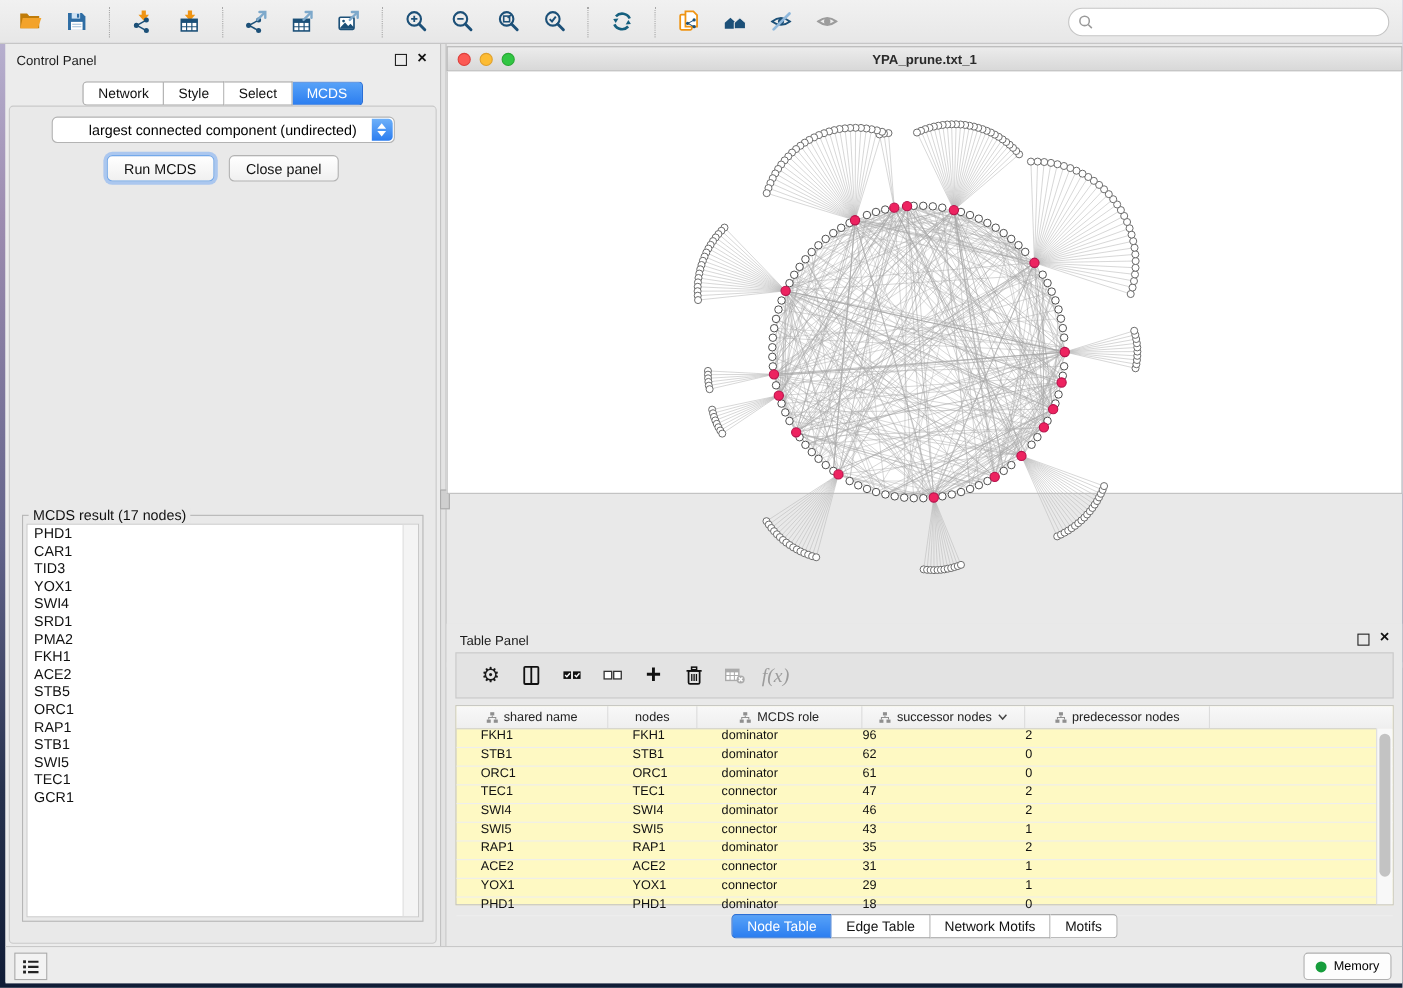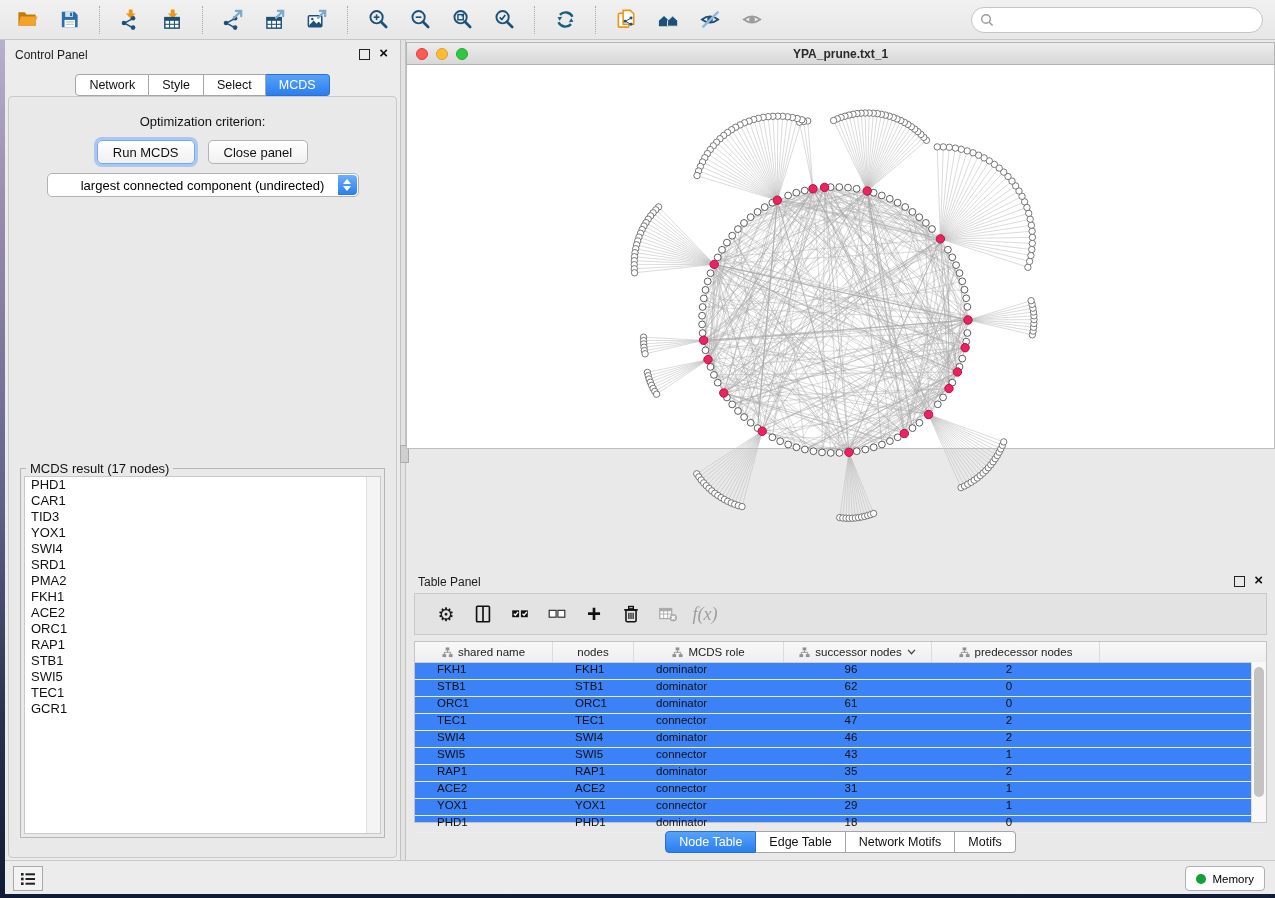--- a/index.html
+++ b/index.html
@@ -74,30 +74,30 @@
   #net-canvas svg{position:absolute;left:0;top:0;}
   
   #table-panel{position:absolute;left:401px;top:527px;width:869px;height:293px;background:#e9e9e9;}
   #tp-toolbar{position:absolute;left:8px;right:8px;top:26px;height:42px;background:#e3e3e3;
     border:1px solid #c9c9c9;box-sizing:border-box;display:flex;align-items:center;padding-left:16px;gap:7px;}
   .tp-btn{width:30px;height:30px;border:none;background:transparent;display:flex;align-items:center;
     justify-content:center;padding:0;cursor:pointer;}
   .glyph{font-size:19px;color:#1a1a1a;line-height:1;}
   .plus-glyph{font-size:24px;font-weight:bold;color:#111;line-height:1;}
   .fx{font-family:"Liberation Serif",serif;font-style:italic;font-size:18px;color:#9c9c9c;}
-  #tp-table{position:absolute;left:8px;right:8px;top:74px;height:182px;background:#3b82f6;
+  #tp-table{position:absolute;left:8px;right:8px;top:74px;height:182px;background:#fef9c3;
     border:1px solid #c3c3c3;box-sizing:border-box;}
   #tp-header{display:flex;height:20px;background:linear-gradient(#f8f8f8,#efefef);
     border-bottom:1px solid #cfcfcf;}
   .th{display:flex;align-items:center;justify-content:center;gap:5px;font-size:11.5px;color:#222;
     border-right:1px solid #dcdcdc;box-sizing:border-box;cursor:pointer;}
   .tr{display:flex;height:16px;border-bottom:1px solid #eeeeee;cursor:default;}
   .td{font-size:11.5px;color:#111;box-sizing:border-box;overflow:hidden;white-space:nowrap;}
   .td.txt{padding-left:22px;text-align:left;}
-  .td.num{padding-right:14px;text-align:center;}
+  .td.num{padding-right:14px;text-align:left;}
   #tp-scroll{position:absolute;right:0;top:20px;bottom:0;width:14px;background:#f8f8f8;border-left:1px solid #ddd;}
   #tp-thumb{position:absolute;left:2px;right:2px;top:5px;height:130px;background:#c3c3c3;border-radius:5px;cursor:pointer;}
   #tp-tabs{position:absolute;left:0;right:0;top:264px;display:flex;justify-content:center;}
   
   #status-bar{position:absolute;left:0;right:0;top:820px;height:33px;background:#ececec;border-top:1px solid #c8c8c8;}
   #menu-btn{position:absolute;left:8px;top:5px;width:28px;height:23px;background:#f3f3f3;
     border:1px solid #a9a9a9;display:flex;align-items:center;justify-content:center;cursor:pointer;}
   #memory-btn{position:absolute;right:10px;top:5px;height:23px;background:#fdfdfd;border:1px solid #b0b0b0;
     border-radius:4px;display:flex;align-items:center;gap:6px;padding:0 10px;font-size:11.5px;cursor:pointer;}
   #memory-dot{width:10px;height:10px;border-radius:50%;background:#169d3c;}
@@ -305,45 +305,45 @@
       <span class="win-float" style="right:30px"></span>
       <span class="win-close" style="right:12px">×</span>
     </div>
     <div id="cp-tabs" class="seg">
         <button class="seg-tab">Network</button>
         <button class="seg-tab">Style</button>
         <button class="seg-tab">Select</button>
         <button class="seg-tab selected">MCDS</button>
       </div>
     <div id="cp-body">
-      <div id="opt-label">Optimization criterion:</div>
-      <div id="cp-buttons">
-        <button class="push-btn focused">Run MCDS</button>
-        <button class="push-btn">Close panel</button>
-      </div>
       <div id="criterion">
         <span>largest connected component (undirected)</span>
         <span class="stepper">
             <span class="arr-up"></span>
             <span class="arr-dn"></span>
           </span>
+      </div>
+      <div id="cp-buttons">
+        <button class="push-btn focused">Run MCDS</button>
+        <button class="push-btn">Close panel</button>
       </div>
       <div id="result-box">
         <span id="result-legend">MCDS result (17 nodes)</span>
         <div id="result-list">
 
         <div class="list-item">PHD1</div>
             <div class="list-item">CAR1</div>
             <div class="list-item">TID3</div>
             <div class="list-item">YOX1</div>
             <div class="list-item">SWI4</div>
             <div class="list-item">SRD1</div>
             <div class="list-item">PMA2</div>
             <div class="list-item">FKH1</div>
             <div class="list-item">ACE2</div>
+            <div class="list-item">STB5</div>
             <div class="list-item">ORC1</div>
             <div class="list-item">RAP1</div>
             <div class="list-item">STB1</div>
             <div class="list-item">SWI5</div>
             <div class="list-item">TEC1</div>
             <div class="list-item">GCR1</div>
             <div id="result-scroll"></div>
           </div>
       </div>
     </div>

